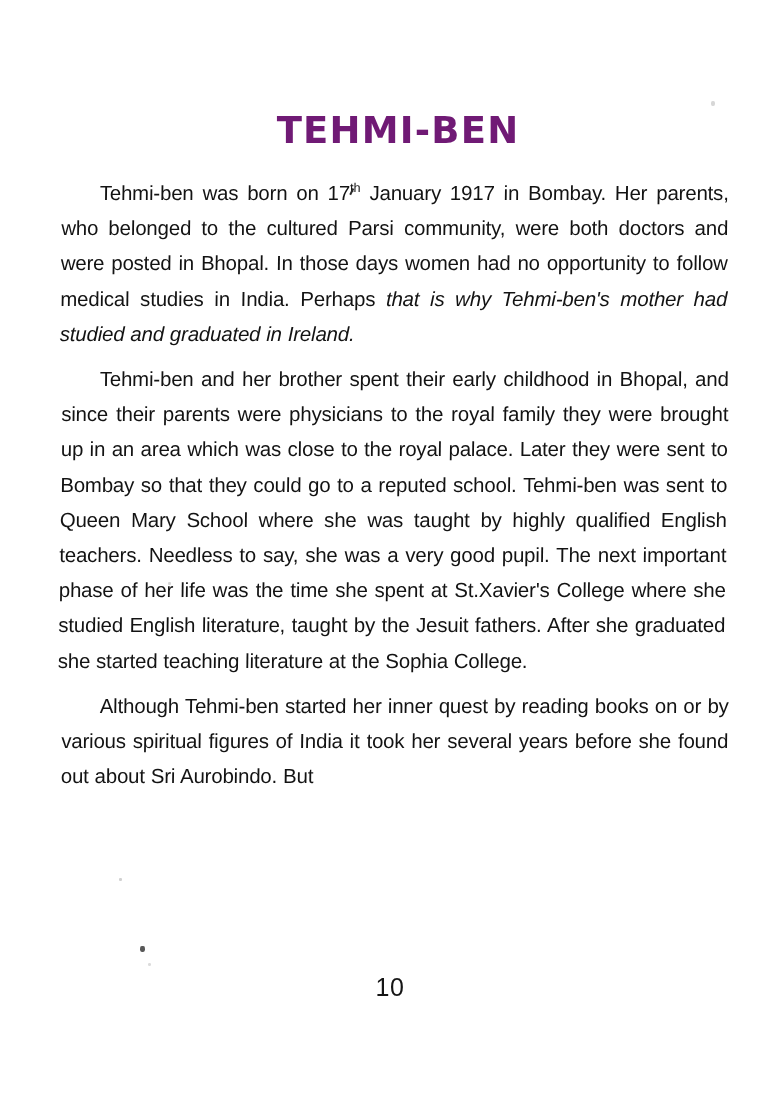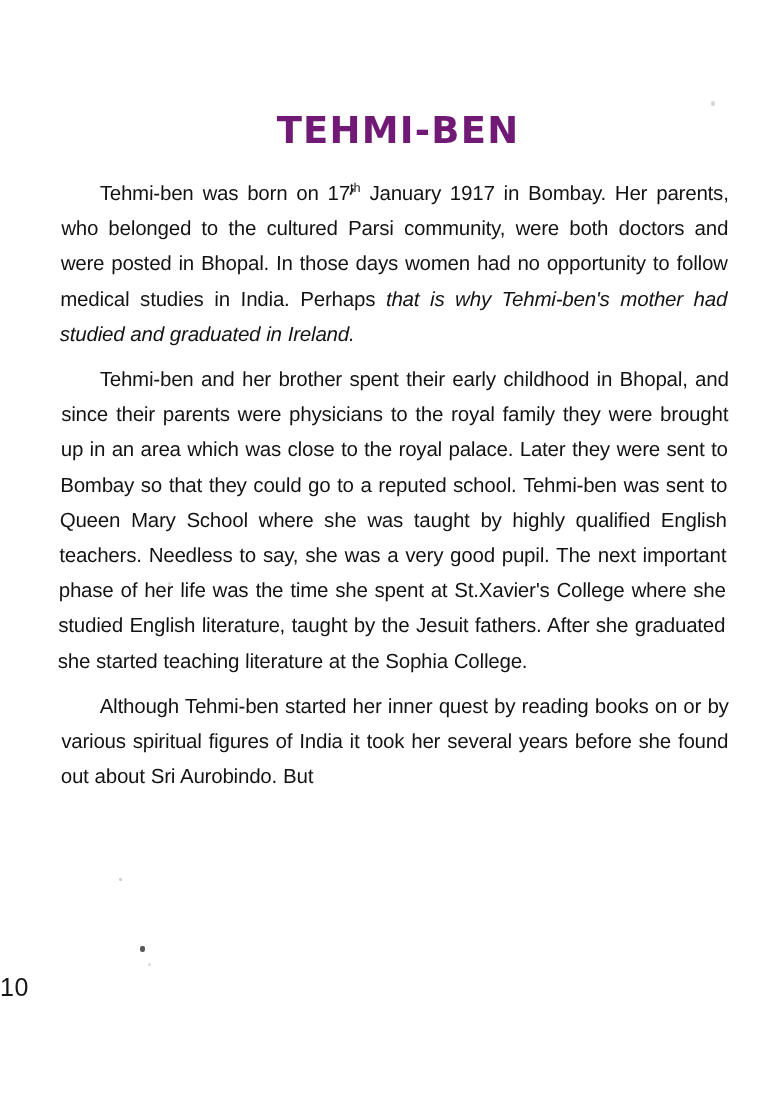--- a/index.html
+++ b/index.html
@@ -91,21 +91,21 @@
     background: #2a2a2a;
     transform: rotate(26deg);
   }
 
   
   .folio {
     position: absolute;
     top: 973px;
     left: 0;
     width: 780px;
-    text-align: left;
+    text-align: center;
     font-family: "Liberation Sans", "DejaVu Sans", sans-serif;
     font-size: 25px;
     font-weight: 400;
     color: #151515;
     letter-spacing: 0.5px;
   }
 
   
   .speck {
     position: absolute;

